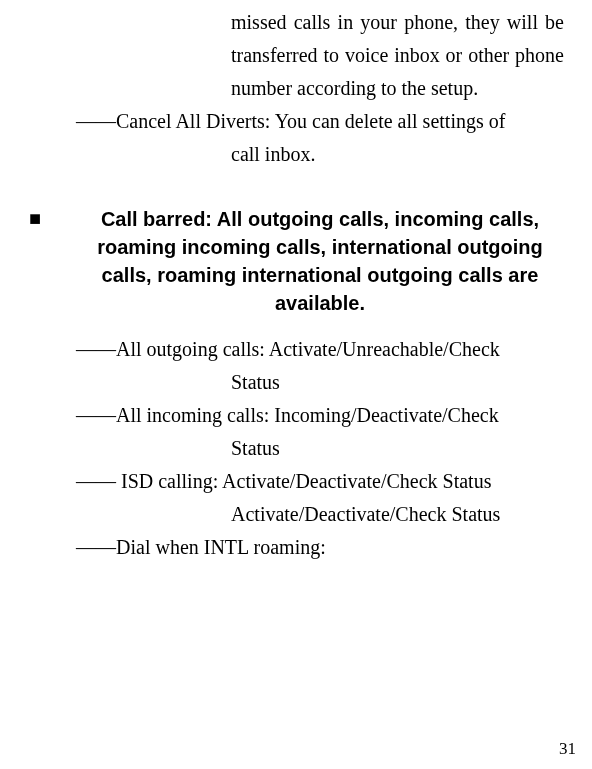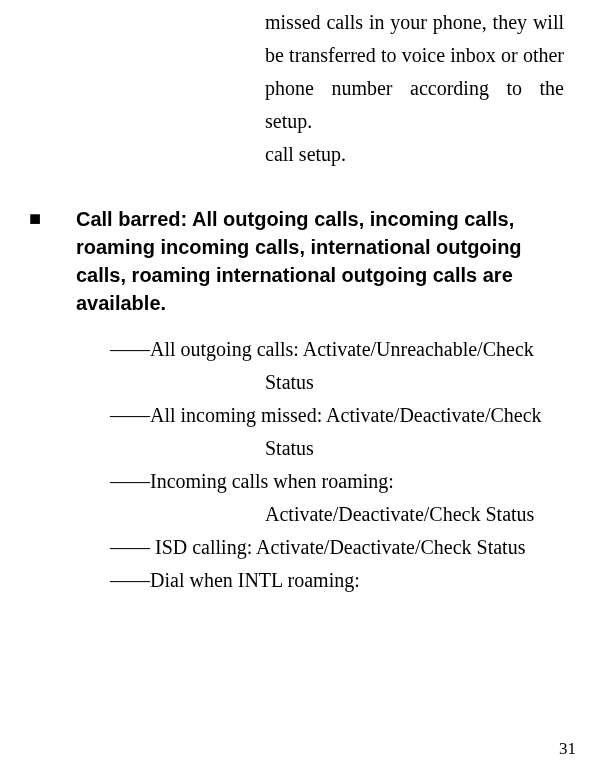--- a/index.html
+++ b/index.html
@@ -15,21 +15,21 @@
   .page {
     padding: 6px 28px 0 28px;
     box-sizing: border-box;
     height: 100%;
     position: relative;
   }
   .entry {
     font-size: 20px;
     line-height: 33px;
     text-align: justify;
-    margin-left: 82px;
+    margin-left: 48px;
   }
   .entry-cont {
     padding-left: 155px;
     text-indent: 0;
   }
   .entry-start {
     text-indent: 0;
   }
   .heading-block {
     margin-top: 34px;
@@ -42,51 +42,51 @@
     left: -5px;
     top: 2px;
     font-size: 20px;
   }
   .heading-text {
     font-family: Arial, Helvetica, sans-serif;
     font-weight: bold;
     font-size: 20px;
     line-height: 28px;
     margin-left: 42px;
-    text-align: left;
+    text-align: center;
   }
   .pagenum {
     position: absolute;
     bottom: 10px;
     right: 16px;
     font-size: 17px;
     font-family: "Times New Roman", serif;
     text-align: right;
   }
 </style>
 </head>
 <body>
 
 <div class="page">
 
   <div id="top-entries">
       <div class="entry entry-cont">missed calls in your phone, they will be transferred to voice inbox or other phone number according to the setup.</div>
-      <div class="entry entry-cont">call setup.</div>
+      <div class="entry entry-start">――Cancel All Diverts: You can delete all settings of</div>
+      <div class="entry entry-cont">call inbox.</div>
     </div>
 
   <div class="heading-block">
     <span class="bullet">■</span>
     <div class="heading-text">Call barred: All outgoing calls, incoming calls, roaming incoming calls, international outgoing calls, roaming international outgoing calls are available.</div>
   </div>
 
   <div id="bottom-entries">
       <div class="entry entry-start">――All outgoing calls: Activate/Unreachable/Check</div>
       <div class="entry entry-cont">Status</div>
-      <div class="entry entry-start">――All incoming missed: Activate/Deactivate/Check</div>
+      <div class="entry entry-start">――All incoming calls: Incoming/Deactivate/Check</div>
       <div class="entry entry-cont">Status</div>
-      <div class="entry entry-start">――Incoming calls when roaming:</div>
+      <div class="entry entry-start">―― ISD calling: Activate/Deactivate/Check Status</div>
       <div class="entry entry-cont">Activate/Deactivate/Check Status</div>
-      <div class="entry entry-start">―― ISD calling: Activate/Deactivate/Check Status</div>
       <div class="entry entry-start">――Dial when INTL roaming:</div>
     </div>
 
   <div class="pagenum">31</div>
 </div>
 
 </body></html>

